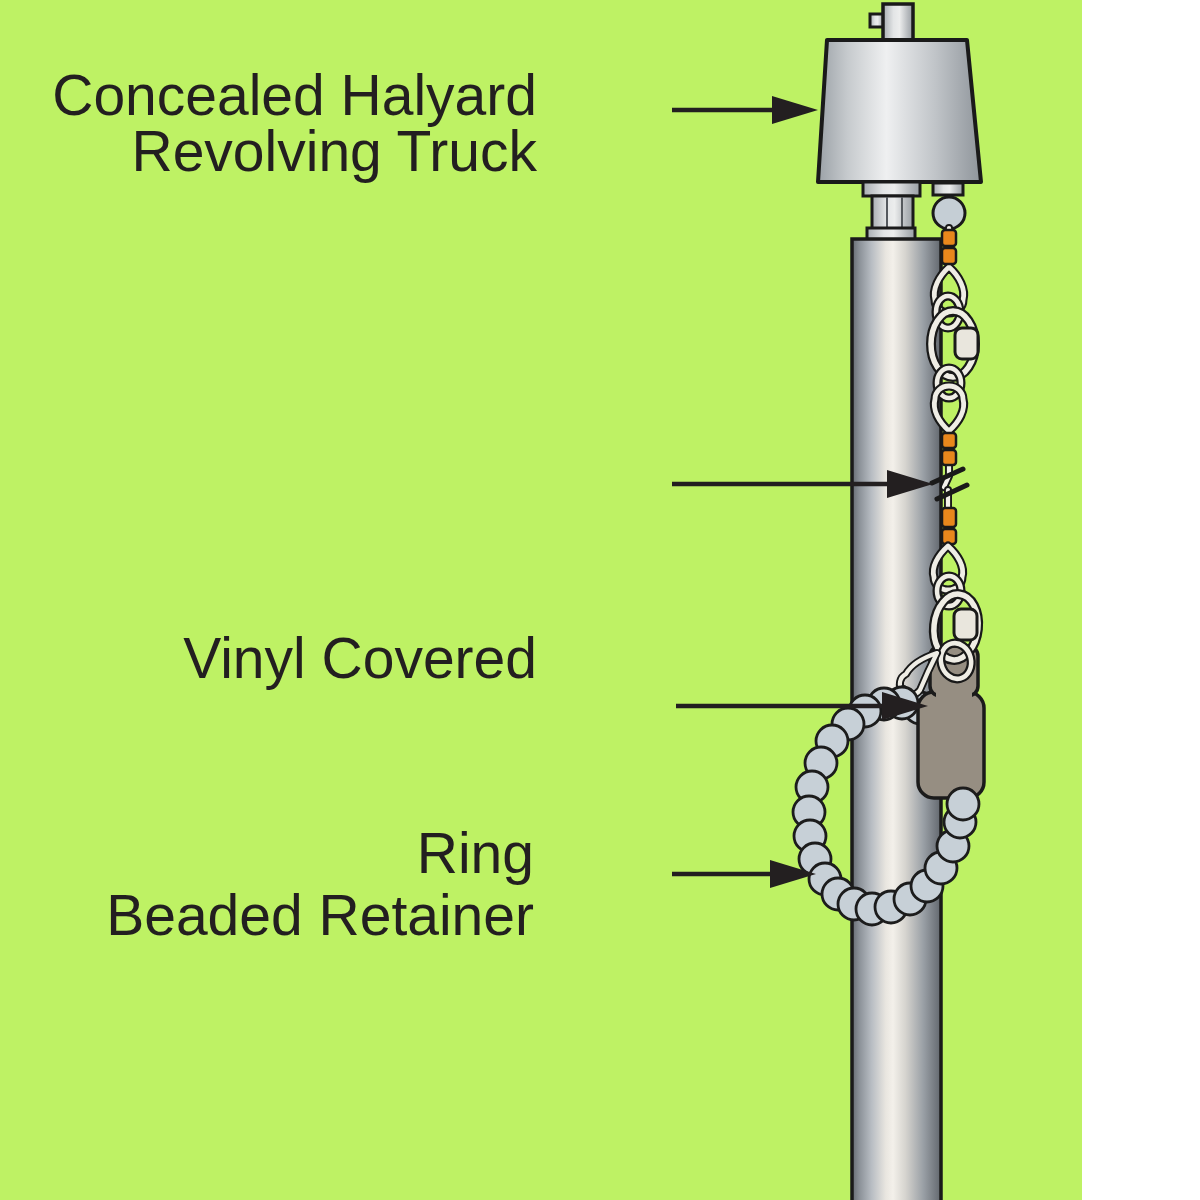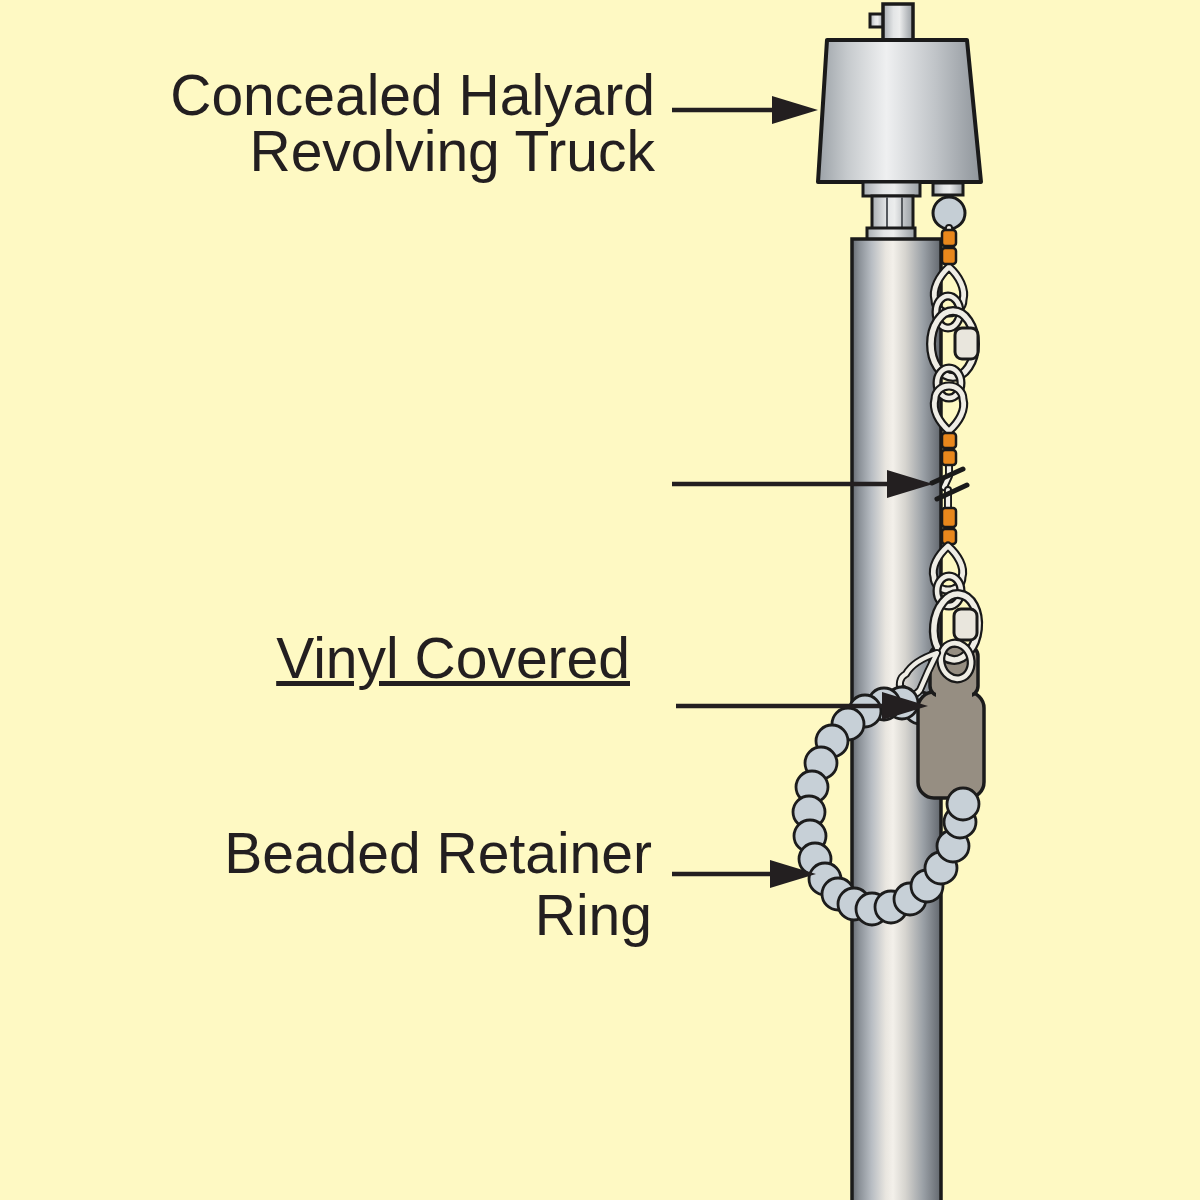--- a/index.html
+++ b/index.html
@@ -1,25 +1,25 @@
 <!DOCTYPE html>
 <html><head>
 <meta charset="utf-8">
 <style>
   html,body{margin:0;padding:0;background:#fff;}
-  #stage{position:relative;width:1200px;height:1200px;background:#fef9c3;overflow:hidden;
+  #stage{position:relative;width:1082px;height:1200px;background:#bef264;overflow:hidden;
          font-family:"Liberation Sans", sans-serif;}
   #diagram{position:absolute;left:0;top:0;}
   .label{position:absolute;text-align:right;color:#231F20;font-size:57px;
          line-height:56px;white-space:nowrap;}
   .label div{display:block;}
   #label-flag{color:#ED1C24;font-weight:bold;line-height:60px;}
   #label-truck{right:545px;top:67px;line-height:56px;}
   #label-flag{right:545px;top:397px;}
-  #label-cw{right:570px;top:629px;line-height:58px;text-decoration:underline;}
+  #label-cw{right:545px;top:629px;line-height:58px;}
   #label-ring{right:548px;top:822px;line-height:62px;}
 </style>
 </head>
 <body>
 
 <div id="stage">
 
 <svg id="diagram" width="1200" height="1200" viewBox="0 0 1200 1200">
   <defs>
     <linearGradient id="poleG" x1="0" y1="0" x2="1" y2="0">
@@ -205,17 +205,17 @@
   <div>Concealed Halyard</div>
   <div>Revolving Truck</div>
 </div>
 
 
 <div class="label" id="label-cw">
   <div>Vinyl Covered</div>
 </div>
 
 <div class="label" id="label-ring">
+  <div>Ring</div>
   <div>Beaded Retainer</div>
-  <div>Ring</div>
 </div>
 
 </div>
 
 </body></html>

